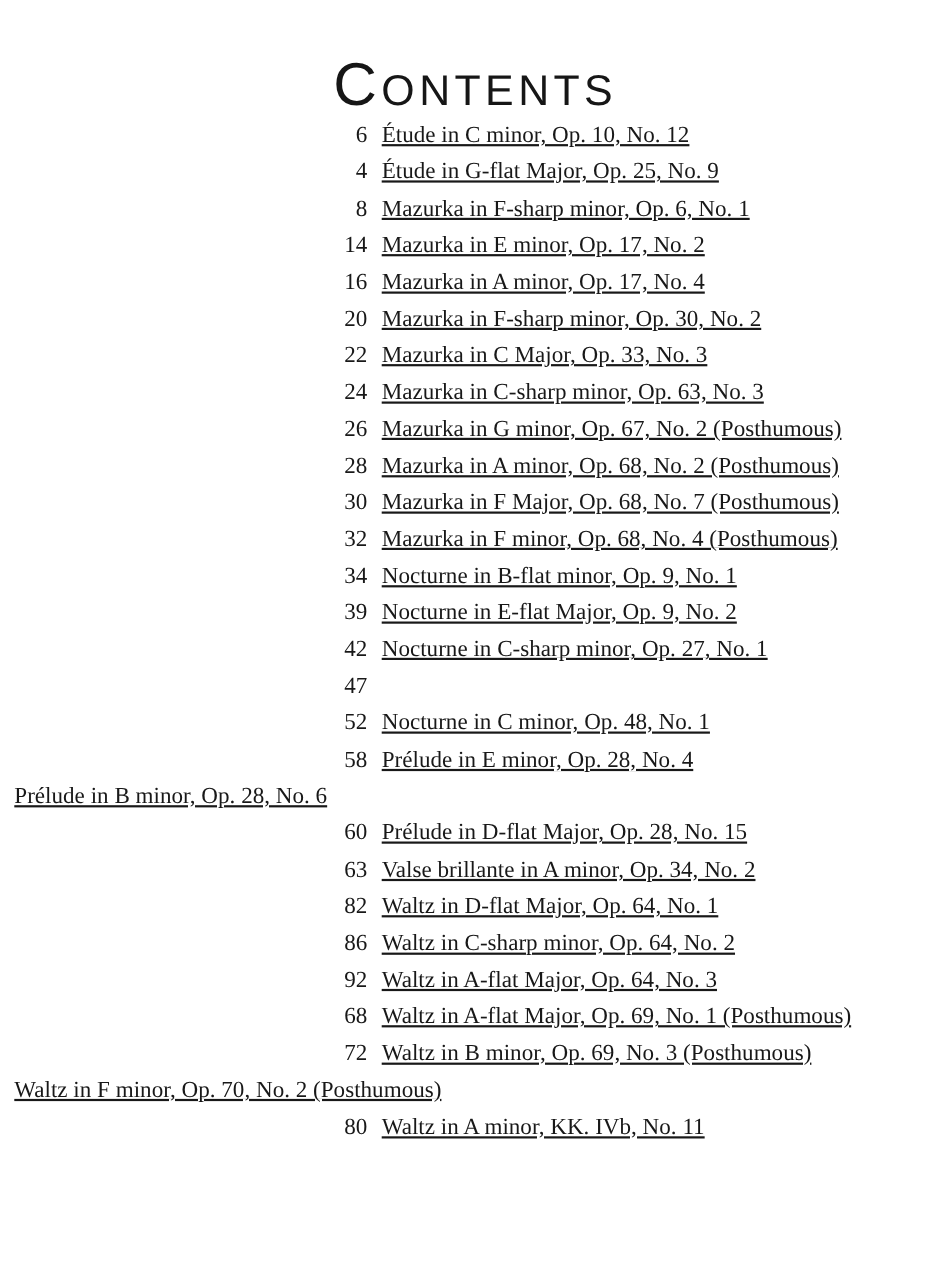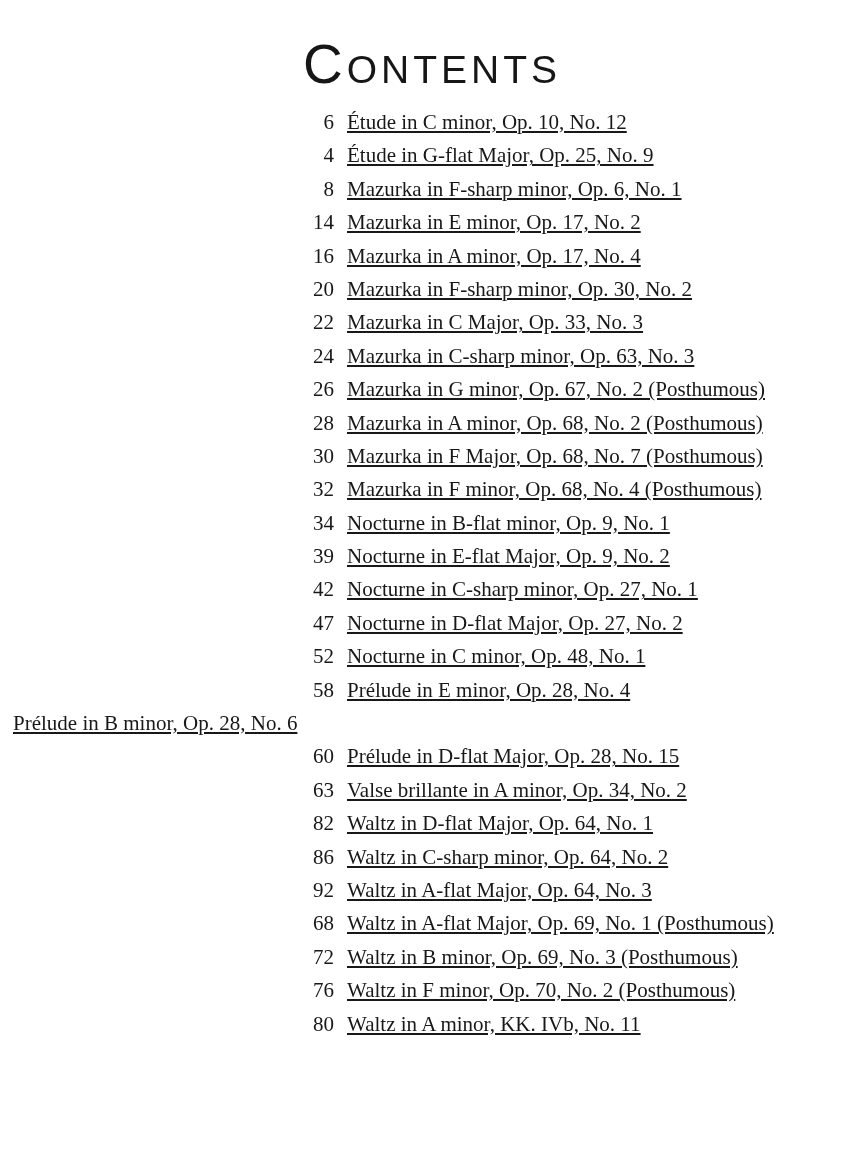--- a/index.html
+++ b/index.html
@@ -10,21 +10,21 @@
   .page {
     position: relative;
     width: 864px;
     height: 1152px;
     background: #ffffff;
     overflow: hidden;
     font-family: "Liberation Serif", serif;
     color: #181818;
   }
   .title {
-    margin: 4px;
+    margin: 16px;
     padding-top: 33px;
     text-align: center;
     font-family: "Liberation Sans", sans-serif;
     font-weight: 400;
     color: #161616;
     line-height: 1;
   }
   .title .cap {
     font-size: 55px;
     letter-spacing: 4px;
@@ -137,21 +137,20 @@
         <span class="entry-title">Nocturne in E-flat Major, Op. 9, No. 2</span>
       </div>
 
       <div class="row">
         <span class="num">42</span>
         <span class="entry-title">Nocturne in C-sharp minor, Op. 27, No. 1</span>
       </div>
 
       <div class="row">
         <span class="num">47</span>
-        <span class="entry-title">Nocturne in D-flat Major, Op. 27, No. 2</span>
       </div>
 
       <div class="row">
         <span class="num">52</span>
         <span class="entry-title">Nocturne in C minor, Op. 48, No. 1</span>
       </div>
 
       <div class="row">
         <span class="num">58</span>
         <span class="entry-title">Prélude in E minor, Op. 28, No. 4</span>
@@ -190,21 +189,20 @@
         <span class="num">68</span>
         <span class="entry-title">Waltz in A-flat Major, Op. 69, No. 1 (Posthumous)</span>
       </div>
 
       <div class="row">
         <span class="num">72</span>
         <span class="entry-title">Waltz in B minor, Op. 69, No. 3 (Posthumous)</span>
       </div>
 
       <div class="row">
-        <span class="num">76</span>
         <span class="entry-title">Waltz in F minor, Op. 70, No. 2 (Posthumous)</span>
       </div>
 
       <div class="row">
         <span class="num">80</span>
         <span class="entry-title">Waltz in A minor, KK. IVb, No. 11</span>
       </div>
     </div>
 
 </div>

